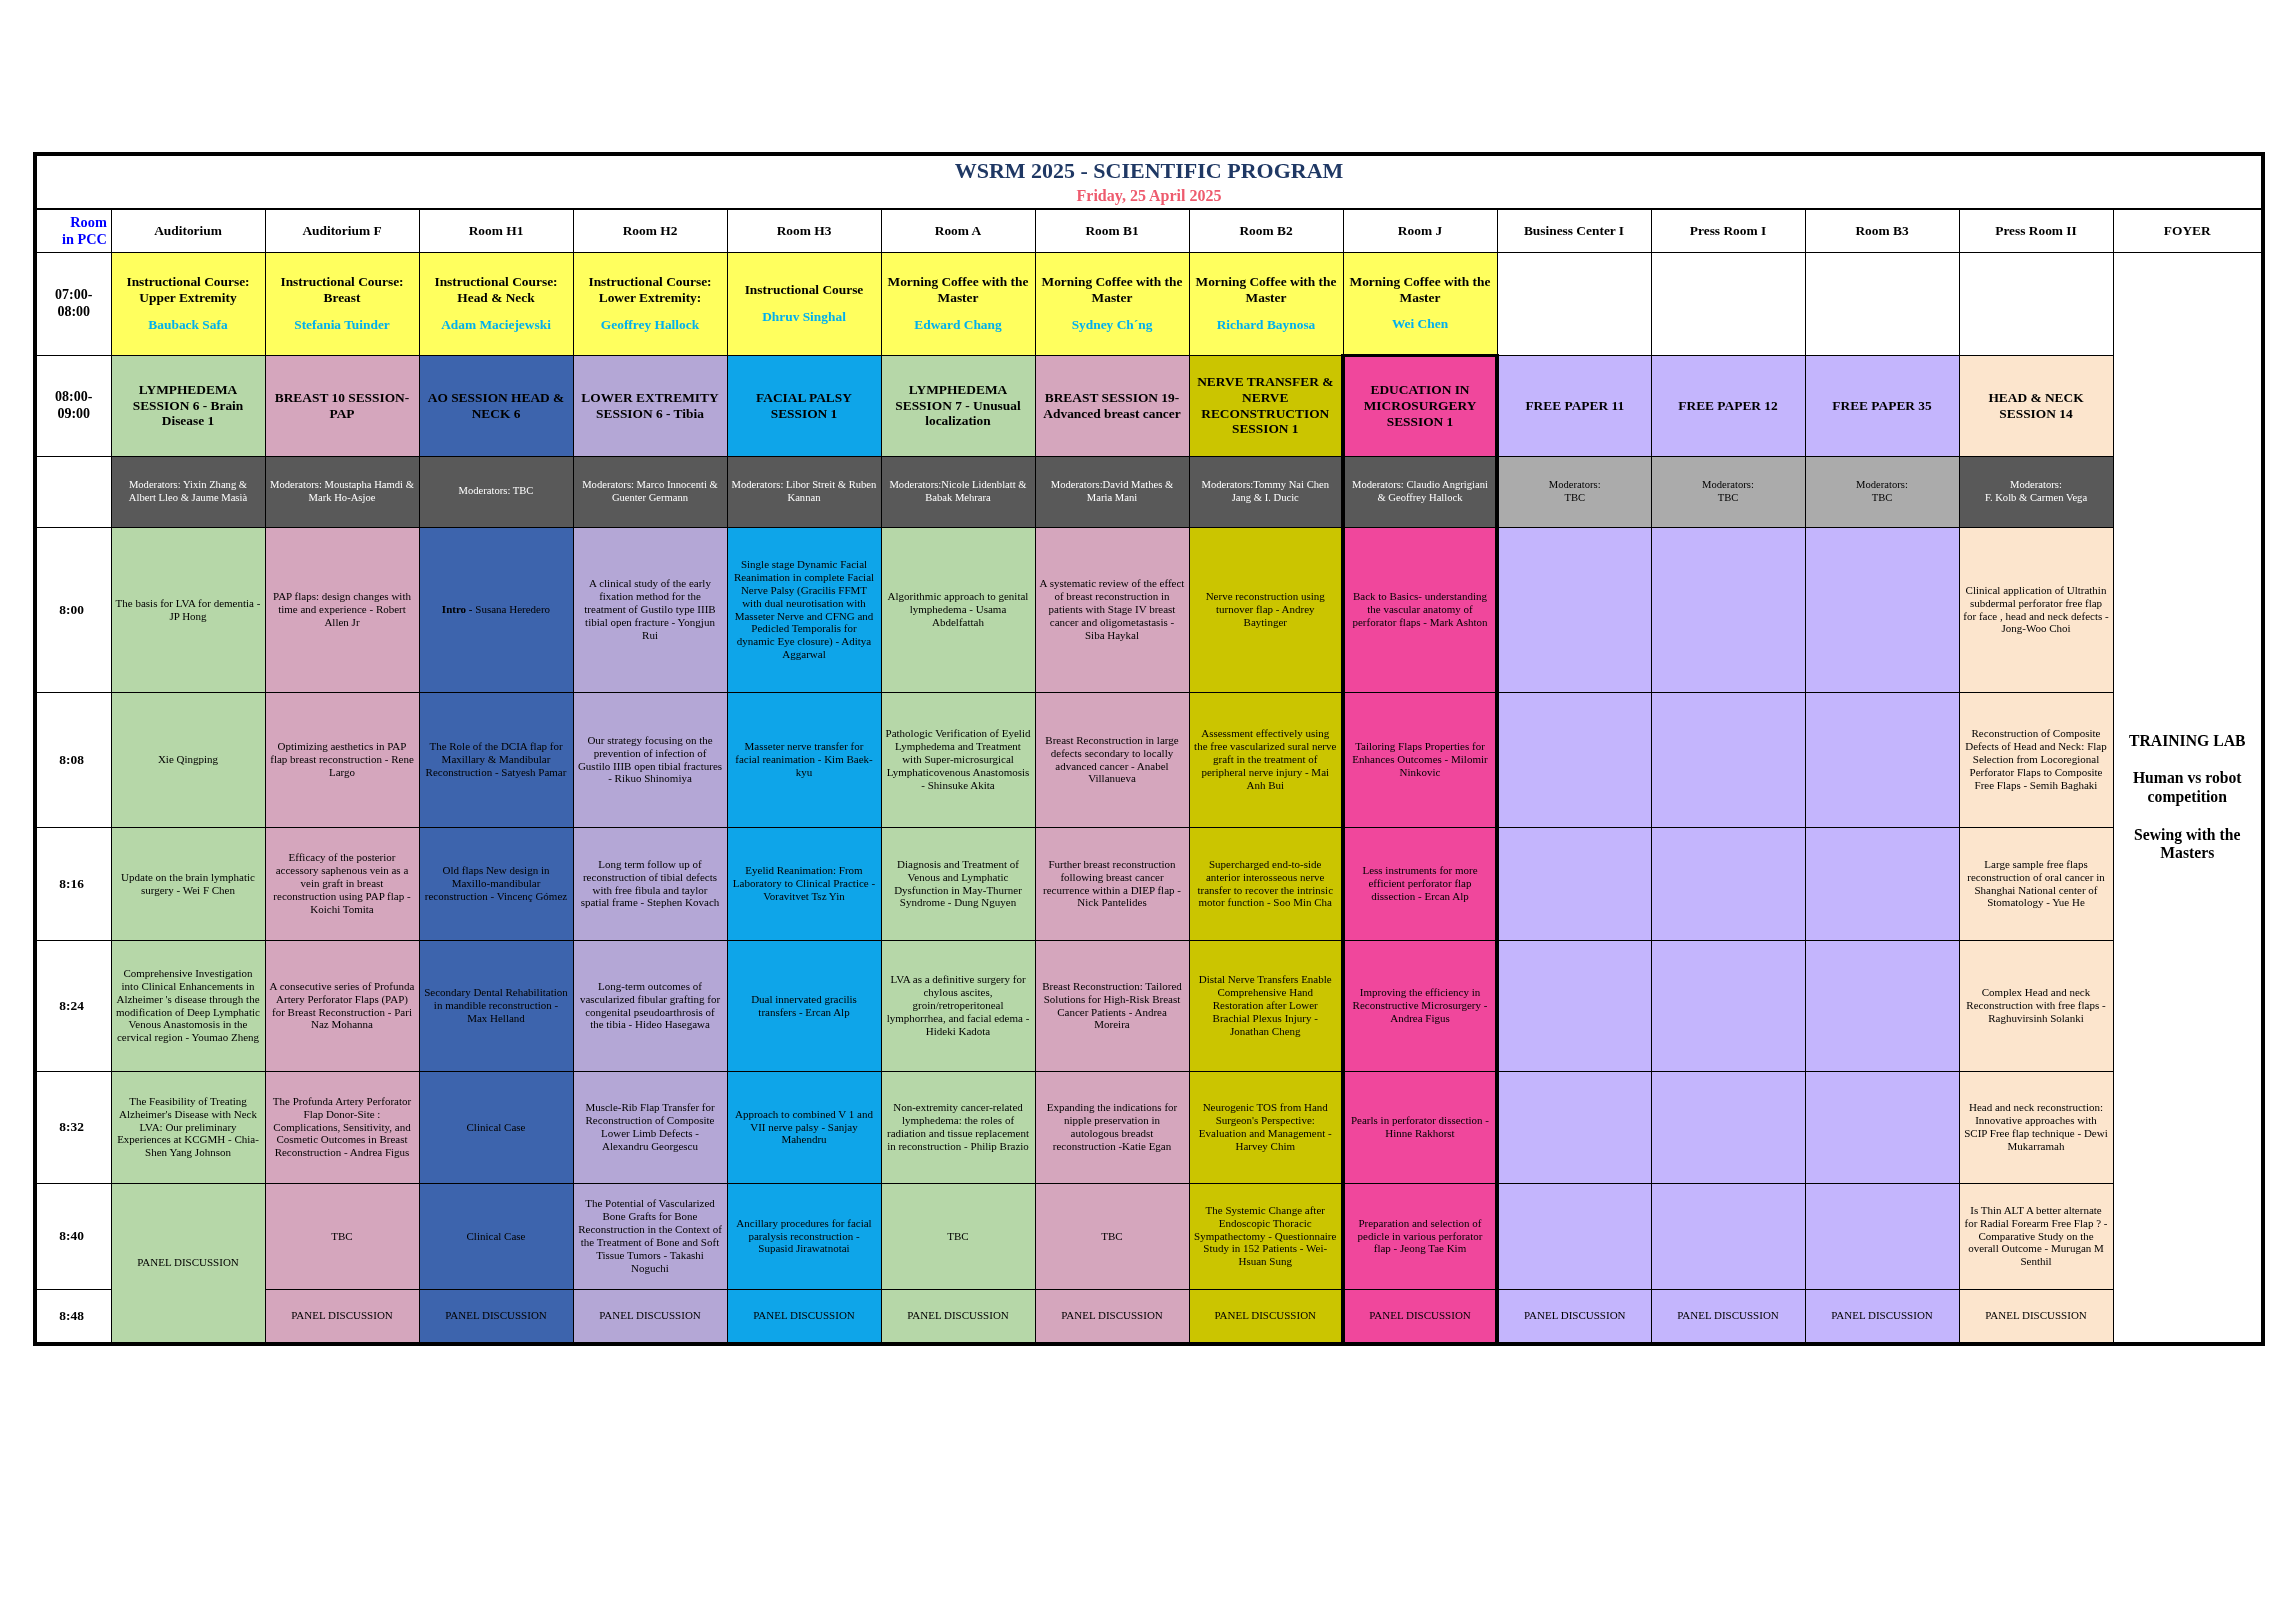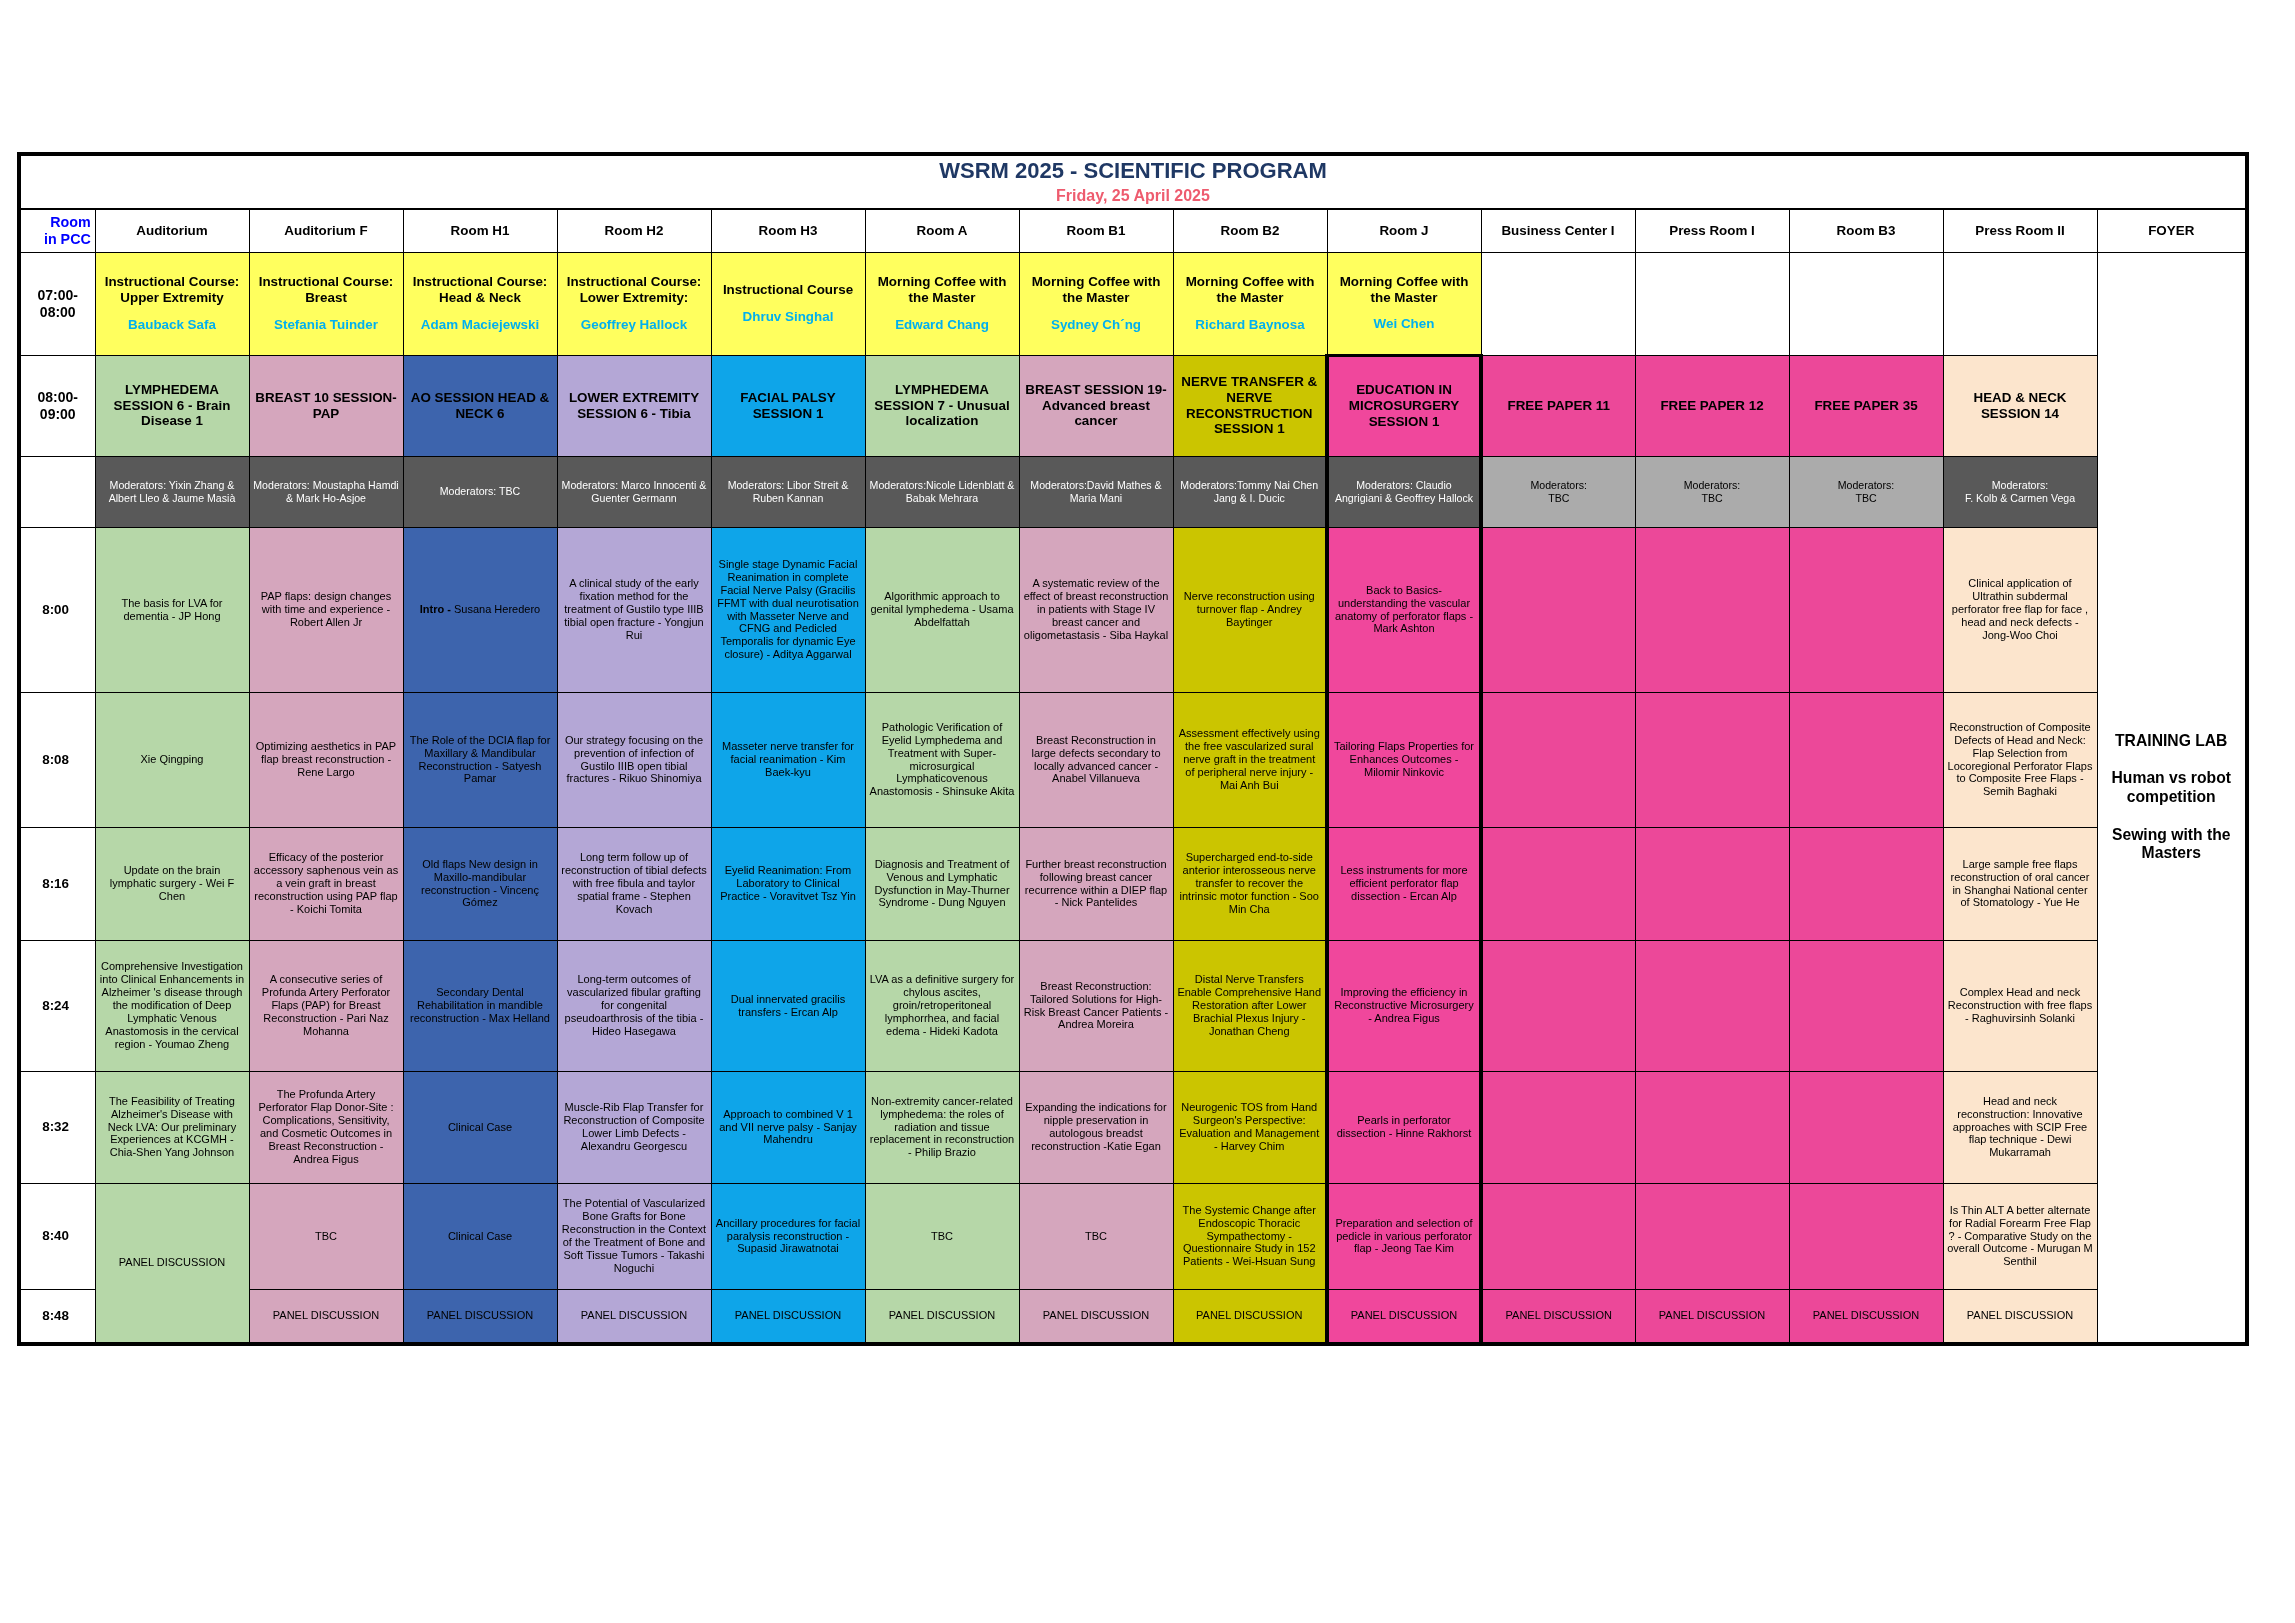--- a/index.html
+++ b/index.html
@@ -1,37 +1,37 @@
 <!DOCTYPE html>
 <html style="font-size:7.4px"><head>
 <meta charset="utf-8">
 <style>
   html,body{margin:0;padding:0;width:2295px;height:1623px;background:#ffffff;overflow:hidden;
             font-family:"Liberation Sans",sans-serif;}
-  .wrap{position:absolute;left:17px;top:152px;}
+  .wrap{position:absolute;left:33px;top:152px;font-family:Liberation Serif, serif;}
   table{border-collapse:collapse;table-layout:fixed;border:4.2px solid #000;}
   td{border:1.9px solid #000;vertical-align:middle;text-align:center;padding:1.9px 3.7px;
      font-size:11px;line-height:1.18;color:#000;word-wrap:break-word;}
   .title-cell{background:#fff;height:52px;border-bottom:2.8px solid #000;padding:0;}
   .title-line{font-size:22px;font-weight:bold;color:#1f3864;}
   .date-line{font-size:16px;font-weight:bold;color:#ee5b6e;margin-top:3px;}
   .header-cell{background:#fff;font-weight:bold;font-size:13.4px;}
   .corner{color:#0000ff;text-align:right;font-size:14.3px;font-weight:bold;vertical-align:middle;
           white-space:pre-line;padding-left:3.7px;}
   .range-time{font-weight:bold;font-size:14px;text-align:center;padding-left:3.7px;white-space:pre-line;background:#fff;}
   .slot-time{font-weight:bold;font-size:13.4px;text-align:center;padding-right:8px;background:#fff;}
   .bg-white{background:#ffffff}
   .bg-green{background:#b6d7a8}
   .bg-mauve{background:#d5a6bd}
   .bg-dblue{background:#3d64ad}
   .bg-purple{background:#b4a7d6}
   .bg-salmon{background:#0ea5e9}
   .bg-olive{background:#cbc500}
   .bg-magenta{background:#f0479c}
-  .bg-blue{background:#ec4899}
+  .bg-blue{background:#c4b5fd}
   .bg-peach{background:#fce5cd}
   .bg-yellow{background:#ffff5e}
   .bg-dark{background:#595959;color:#ffffff}
   .bg-light{background:#ababab;color:#000}
   .course-title{font-weight:bold;font-size:13.4px;}
   .course-name{font-weight:bold;font-size:13.4px;color:#00b0f0;margin-top:11px;}
   .session-cell{font-weight:bold;font-size:13.4px;}
   .mod-cell{font-size:10.6px;white-space:pre-line;}
   .talk-cell{font-size:11px;}
   .foyer-cell{background:#ffffff;font-weight:bold;font-size:15.7px;vertical-align:middle;}

